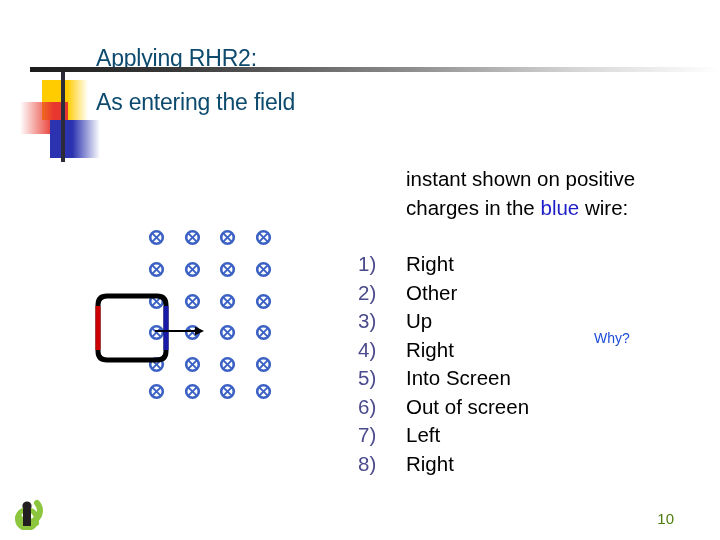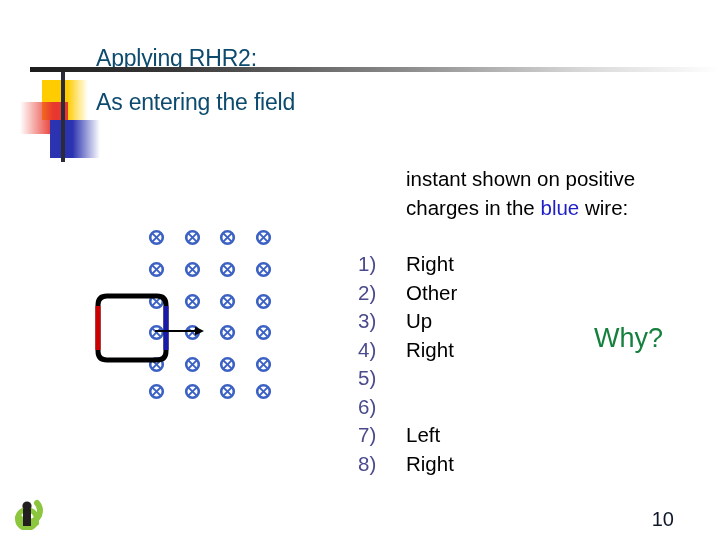--- a/index.html
+++ b/index.html
@@ -139,39 +139,39 @@
     width: 48px;
     flex: 0 0 48px;
     color: #4a4a8c;
   }
   .choice-label { color: #000000; }
 
   #why {
     position: absolute;
     left: 594px;
     top: 324px;
-    color: #15803d;
-    font-size: 27px;
+    color: #1d4ed8;
+    font-size: 14px;
     line-height: 28.5px;
   }
 
   
   #footer-logo {
     position: absolute;
     left: 6px;
     top: 496px;
     width: 42px;
     height: 34px;
   }
   #page-number {
     position: absolute;
     right: 46px;
     top: 511px;
-    color: #0f172a;
-    font-size: 20px;
+    color: #4d7c0f;
+    font-size: 15px;
     line-height: 16px;
   }
 </style>
 </head>
 <body>
 
 <div id="title-block">
   <div class="title-line">Applying RHR2:</div>
   <div class="title-line">As entering the field</div>
 </div>
@@ -390,23 +390,25 @@
     <div class="choice">
       <span class="choice-num">3)</span>
       <span class="choice-label">Up</span>
     </div>
     <div class="choice">
       <span class="choice-num">4)</span>
       <span class="choice-label">Right</span>
     </div>
     <div class="choice">
       <span class="choice-num">5)</span>
+      <span class="choice-label">Into Screen</span>
     </div>
     <div class="choice">
       <span class="choice-num">6)</span>
+      <span class="choice-label">Out of screen</span>
     </div>
     <div class="choice">
       <span class="choice-num">7)</span>
       <span class="choice-label">Left</span>
     </div>
     <div class="choice">
       <span class="choice-num">8)</span>
       <span class="choice-label">Right</span>
     </div>
   </div>

